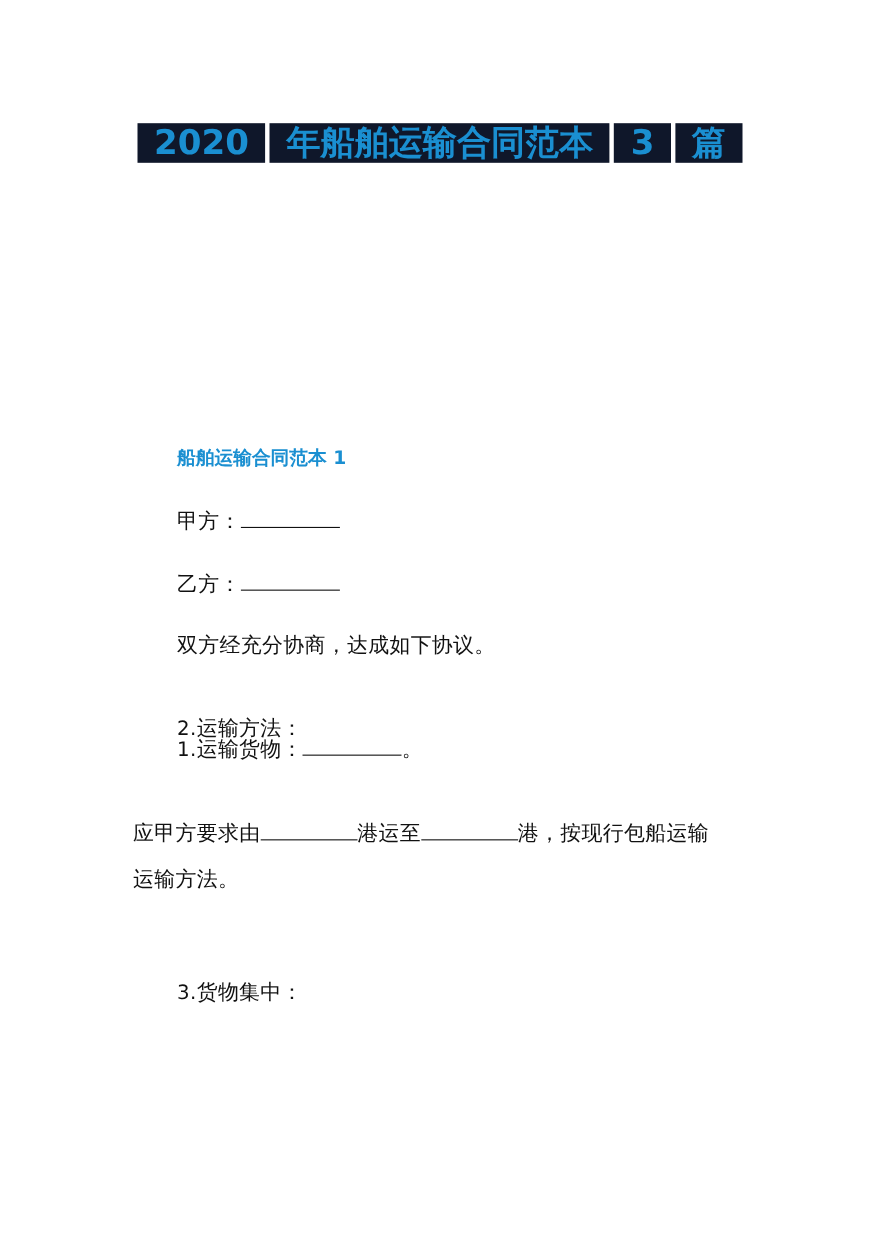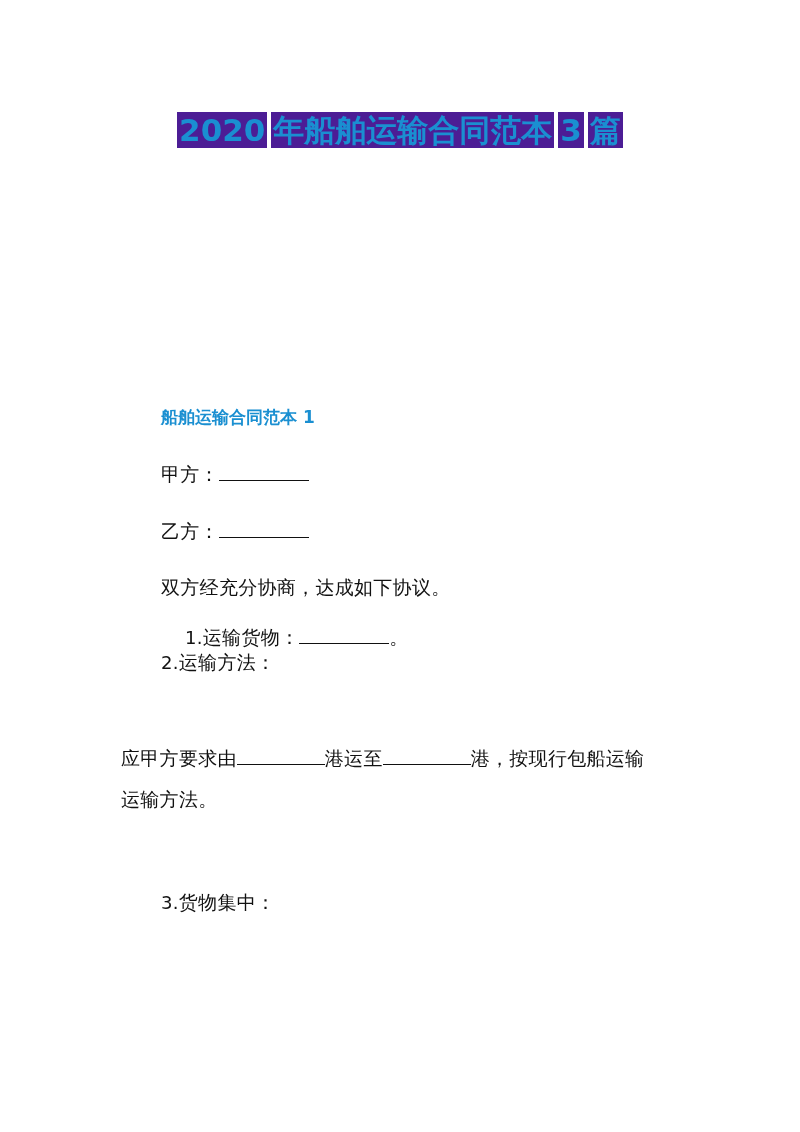--- a/index.html
+++ b/index.html
@@ -27,22 +27,22 @@
     width: 800px;
     text-align: center;
     font-family: "DejaVu Sans", "Liberation Sans", sans-serif;
     font-weight: bold;
     font-size: 31px;
     line-height: 44px;
     color: #1a8fd1;
     white-space: nowrap;
   }
   .title .seg {
-    background: #4c1d95;
-    padding: 0 2px;
+    background: #0f172a;
+    padding: 0 15px;
   }
   .title .gap {
     display: inline-block;
     width: 4px;
   }
   .para {
     position: absolute;
     left: 121px;
     width: 570px;
     font-size: 19px;
@@ -97,21 +97,21 @@
   <div class="line" style="top:518px;">
     <span>乙方：</span><span class="blank w90"></span>
   </div>
 
   <div class="line" style="top:461px;">
     <span>甲方：</span><span class="blank w90"></span>
   </div>
 
   <div class="line" style="top:574px;">双方经充分协商，达成如下协议。</div>
 
-  <div class="line" style="top:624px;margin-left:24px;">
+  <div class="line" style="top:668px;">
     <span class="num">1.</span><span>运输货物：</span><span class="blank w90"></span><span>。</span>
   </div>
 
   <div class="line" style="top:649px;">
     <span class="num">2.</span><span>运输方法：</span>
   </div>
 
   <div class="para" style="top:738px; width:600px;">
     <div style="white-space:nowrap;">
       <span>应甲方要求由</span><span class="blank w88"></span><span>港运至</span><span class="blank w88"></span><span>港，按现行包船运输</span>

